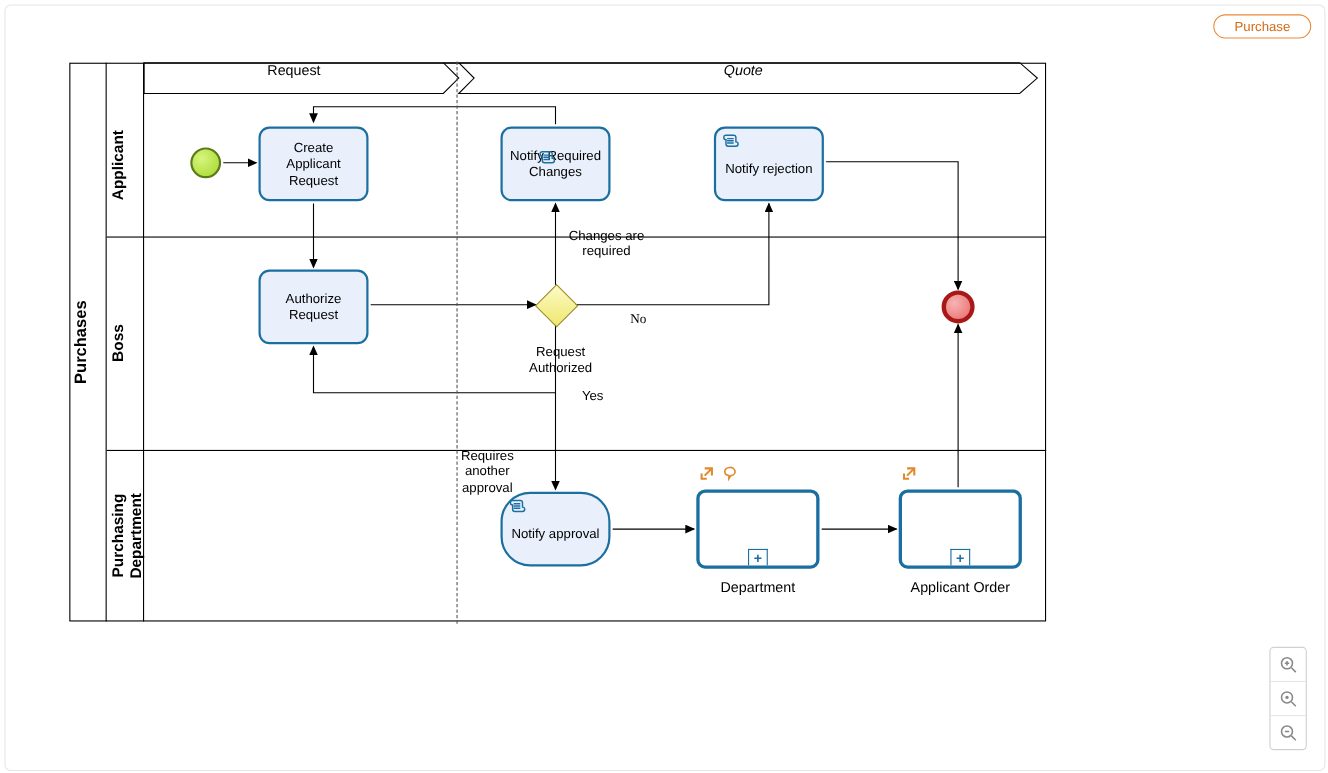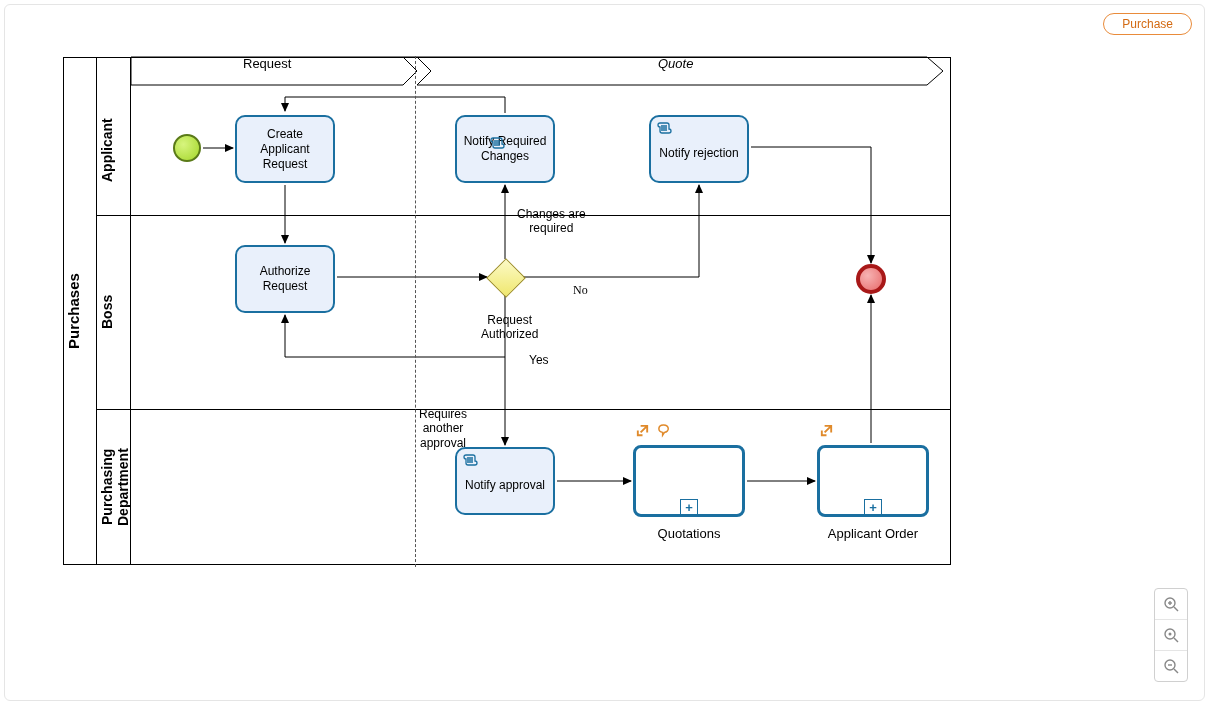--- a/index.html
+++ b/index.html
@@ -131,33 +131,33 @@
       <span class="script-icon">
         <svg viewBox="0 0 16 14">
             <path d="M3 2 Q1 2 1 4 Q1 6 3 6 L3 10 Q3 12 5 12 L12 12 Q14 12 14 10 Q14 8 12 8 L12 4 Q12 2 10 2 Z M4 5 h6 M4 7 h6 M4 9 h6" fill="none" stroke="#1a6fa0" stroke-width="1.3"></path>
           </svg>
       </span>
     </div>
 
     <div class="task" style="left:202px;top:212px;white-space:pre;">Authorize
 Request</div>
 
-    <div class="task" style="left:422px;top:414px;">
+    <div class="task" style="left:422px;top:414px;border-radius:27px;">
       <span style="padding-top:8px;">Notify approval</span>
       <span class="script-icon">
         <svg viewBox="0 0 16 14">
             <path d="M3 2 Q1 2 1 4 Q1 6 3 6 L3 10 Q3 12 5 12 L12 12 Q14 12 14 10 Q14 8 12 8 L12 4 Q12 2 10 2 Z M4 5 h6 M4 7 h6 M4 9 h6" fill="none" stroke="#1a6fa0" stroke-width="1.3"></path>
           </svg>
       </span>
     </div>
 
     <div class="subprocess" style="left:600px;top:412px;">
       <div class="plus">+</div>
     </div>
-    <div class="subprocess-label" style="left:600px;top:493px;">Quotations</div>
+    <div class="subprocess-label" style="left:600px;top:493px;">Department</div>
     <span class="marker-icon" style="left:602px;top:390px;">
       <svg width="15" height="15" viewBox="0 0 16 16">
           <path d="M6 3h7v7M13 3l-7 7M3 8v5h5" fill="none" stroke="#e08a2b" stroke-width="2"></path>
         </svg>
     </span>
     <span class="marker-icon" style="left:624px;top:390px;">
       <svg width="15" height="15" viewBox="0 0 16 16">
           <path d="M2 6a5 4 0 1 1 6 4l-2 3 0-3a5 4 0 0 1 -4 -4z" fill="none" stroke="#e08a2b" stroke-width="1.6"></path>
         </svg>
     </span>

